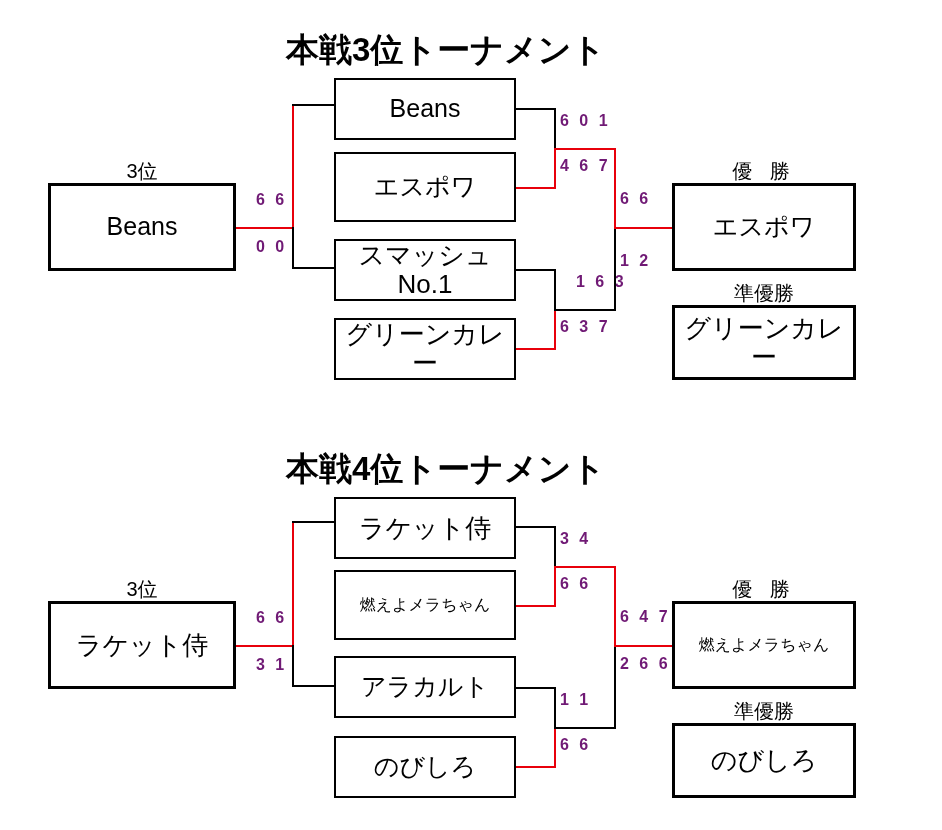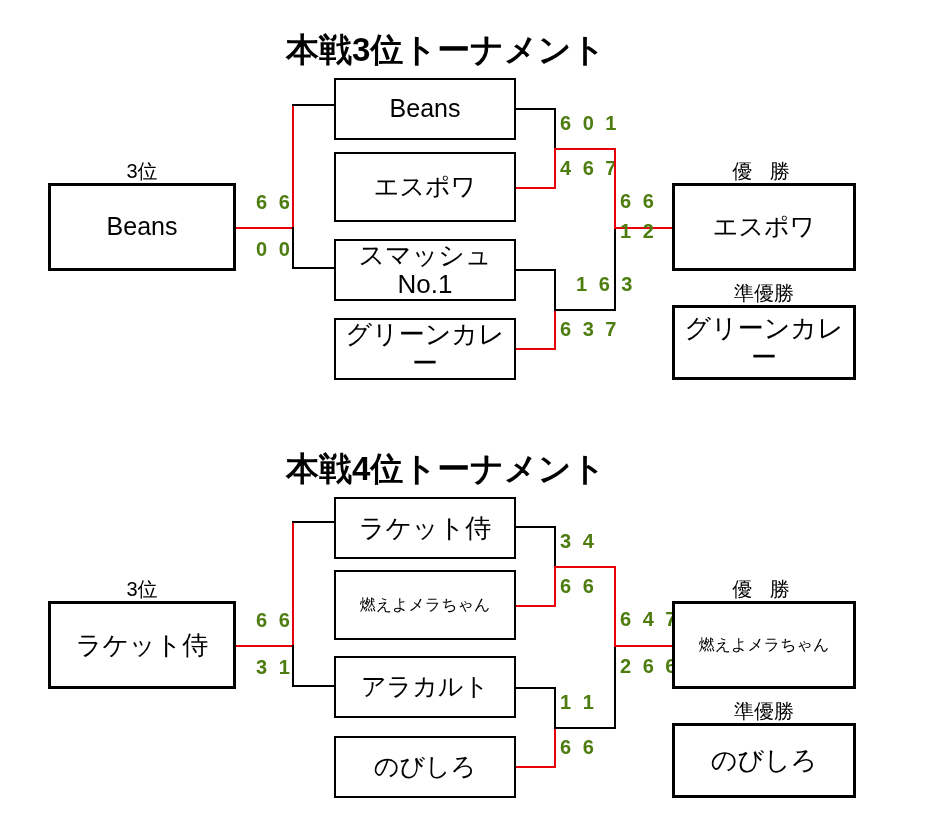--- a/index.html
+++ b/index.html
@@ -54,25 +54,25 @@
     font-size: 20px;
     white-space: nowrap;
     text-align: center;
     color: #000;
   }
   .caption.wide { letter-spacing: 6px; }
 
   
   .score {
     position: absolute;
-    font-size: 20px;
+    font-size: 16px;
     font-weight: bold;
     letter-spacing: 3px;
     white-space: nowrap;
-    color: #4d7c0f;
+    color: #701a75;
   }
 
   
   .ln {
     position: absolute;
     background: #000;
   }
   .ln.red { background: #e8000b; }
   .hl { height: 2px; }
   .vl { width: 2px; }
@@ -119,21 +119,21 @@
     <div class="ln hl" style="left:554px; top:309px; width:62px;"></div>
 
     <div class="score" style="left:560px; top:273px;margin-left:16px;">1 6 3</div>
     <div class="score" style="left:560px; top:318px;">6 3 7</div>
 
     <div class="ln red vl" style="left:614px; top:148px; height:81px;"></div>
     <div class="ln vl" style="left:614px; top:227px; height:84px;"></div>
     <div class="ln red hl" style="left:614px; top:227px; width:60px;"></div>
 
     <div class="score" style="left:620px; top:190px;">6 6</div>
-    <div class="score" style="left:620px; top:220px;">1 2</div>
+    <div class="score" style="left:620px; top:252px;">1 2</div>
 
     <div class="caption wide" style="left:672px; top:158px; width:184px;">優  勝</div>
     <div class="box thick t-lg" style="left:672px; top:183px; width:184px; height:88px;">エスポワ</div>
 
     <div class="caption" style="left:672px; top:280px; width:184px;">準優勝</div>
     <div class="box thick t-md" style="left:672px; top:305px; width:184px; height:75px;">グリーンカレー</div>
   </div>
 
   <div>
 

